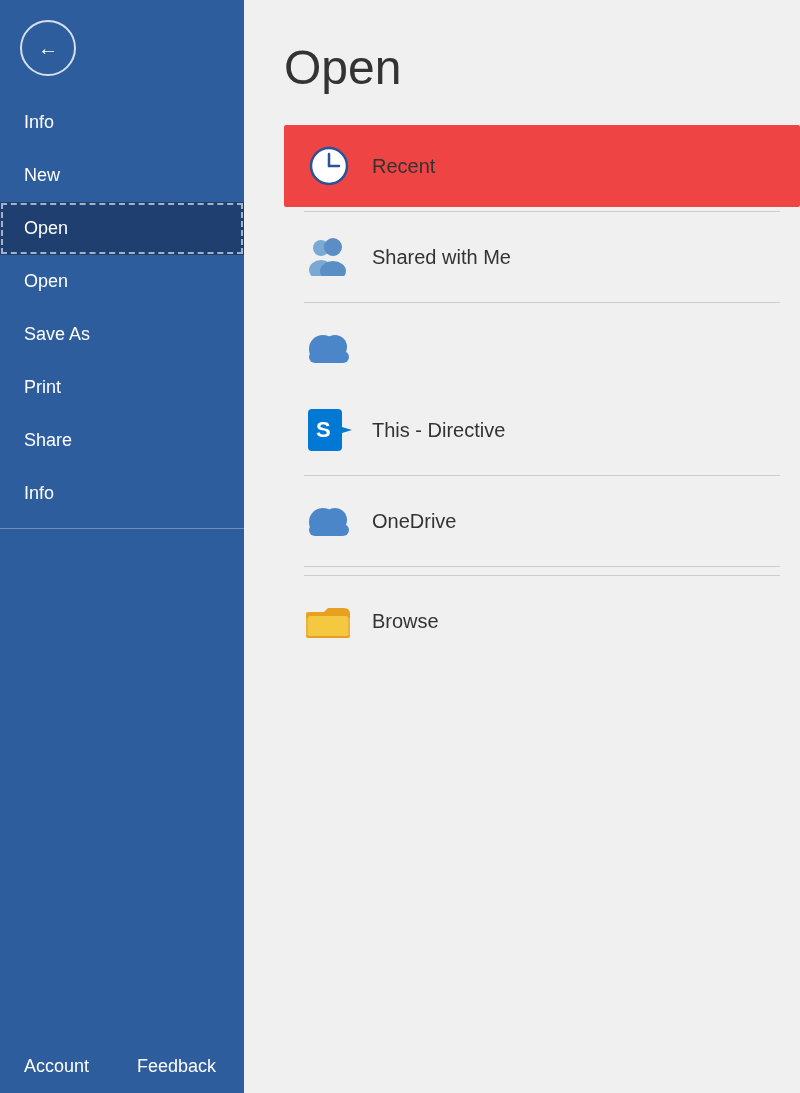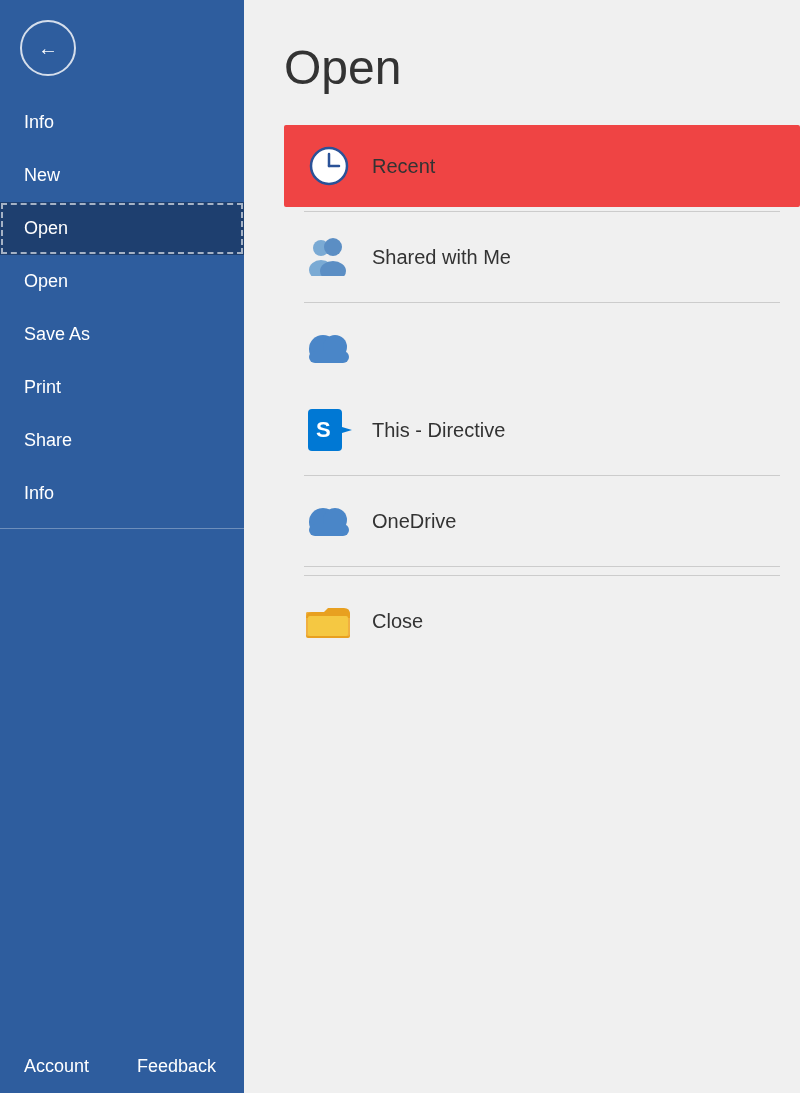--- a/index.html
+++ b/index.html
@@ -249,17 +249,17 @@
 
     <div class="location-item">
       <div class="loc-icon">
         <svg width="46" height="38" viewBox="0 0 46 38">
           <rect x="0" y="10" width="44" height="26" rx="2" fill="#e8a020"></rect>
           <rect x="0" y="10" width="44" height="24" rx="2" fill="#f0b040"></rect>
           <path d="M0,16 Q0,10 6,10 L18,10 L22,6 L38,6 Q44,6 44,12 L44,16 Z" fill="#e8a020"></path>
           <rect x="2" y="14" width="40" height="20" rx="2" fill="#f5c842"></rect>
         </svg>
       </div>
-      <span class="loc-label">Close</span>
+      <span class="loc-label">Browse</span>
     </div>
 
   </div>
 </div>
 
 </body></html>

